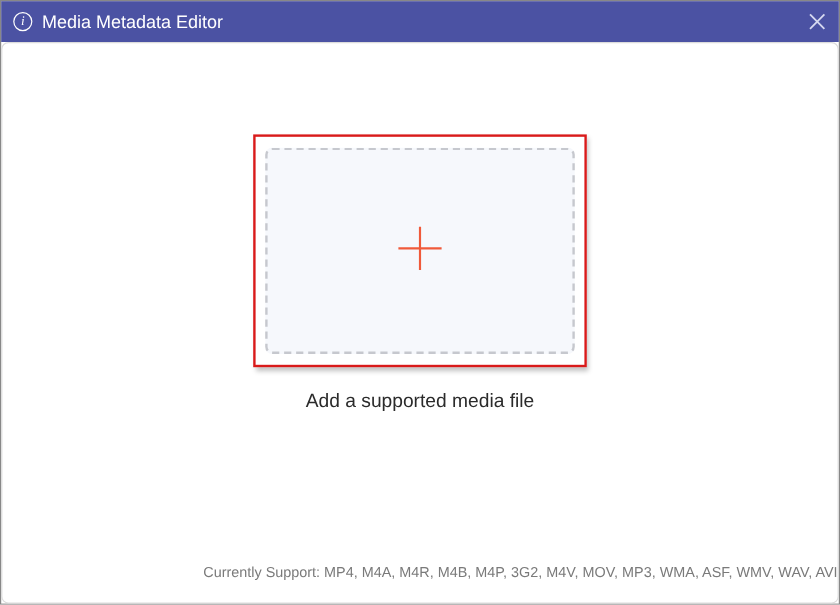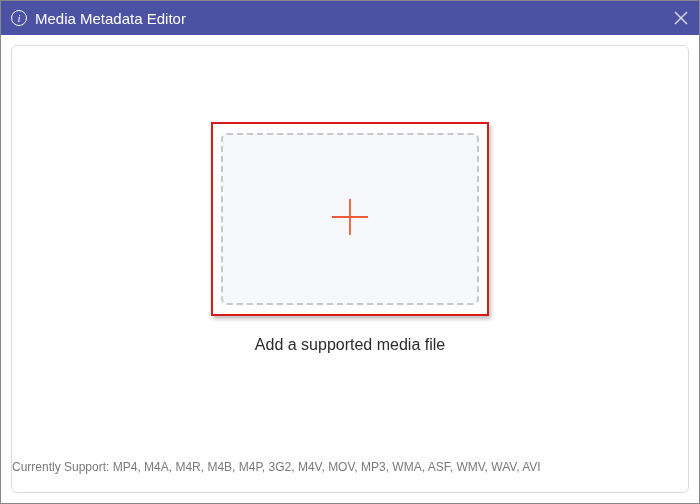--- a/index.html
+++ b/index.html
@@ -57,21 +57,21 @@
     cursor: pointer;
   }
   .titlebar .close-icon svg {
     width: 14px;
     height: 14px;
     stroke: #d6d9f0;
     stroke-width: 1.5;
   }
   .body-area {
     flex: 1;
-    padding: 10px;
+    padding: 0;
     box-sizing: border-box;
     display: flex;
   }
   .panel {
     flex: 1;
     border: 1px solid #dcdcdc;
     border-radius: 6px;
     display: flex;
     flex-direction: column;
     align-items: center;
@@ -116,21 +116,21 @@
   .drop-label {
     margin-top: 20px;
     font-size: 16px;
     color: #2b2b2b;
   }
   .support-line {
     position: absolute;
     bottom: 18px;
     left: 0;
     right: 0;
-    text-align: left;
+    text-align: right;
     font-size: 12px;
     color: #7a7a7a;
   }
 </style>
 </head>
 <body>
 
 <div class="outer">
   <div class="titlebar">
     <span class="info-icon">i</span>

